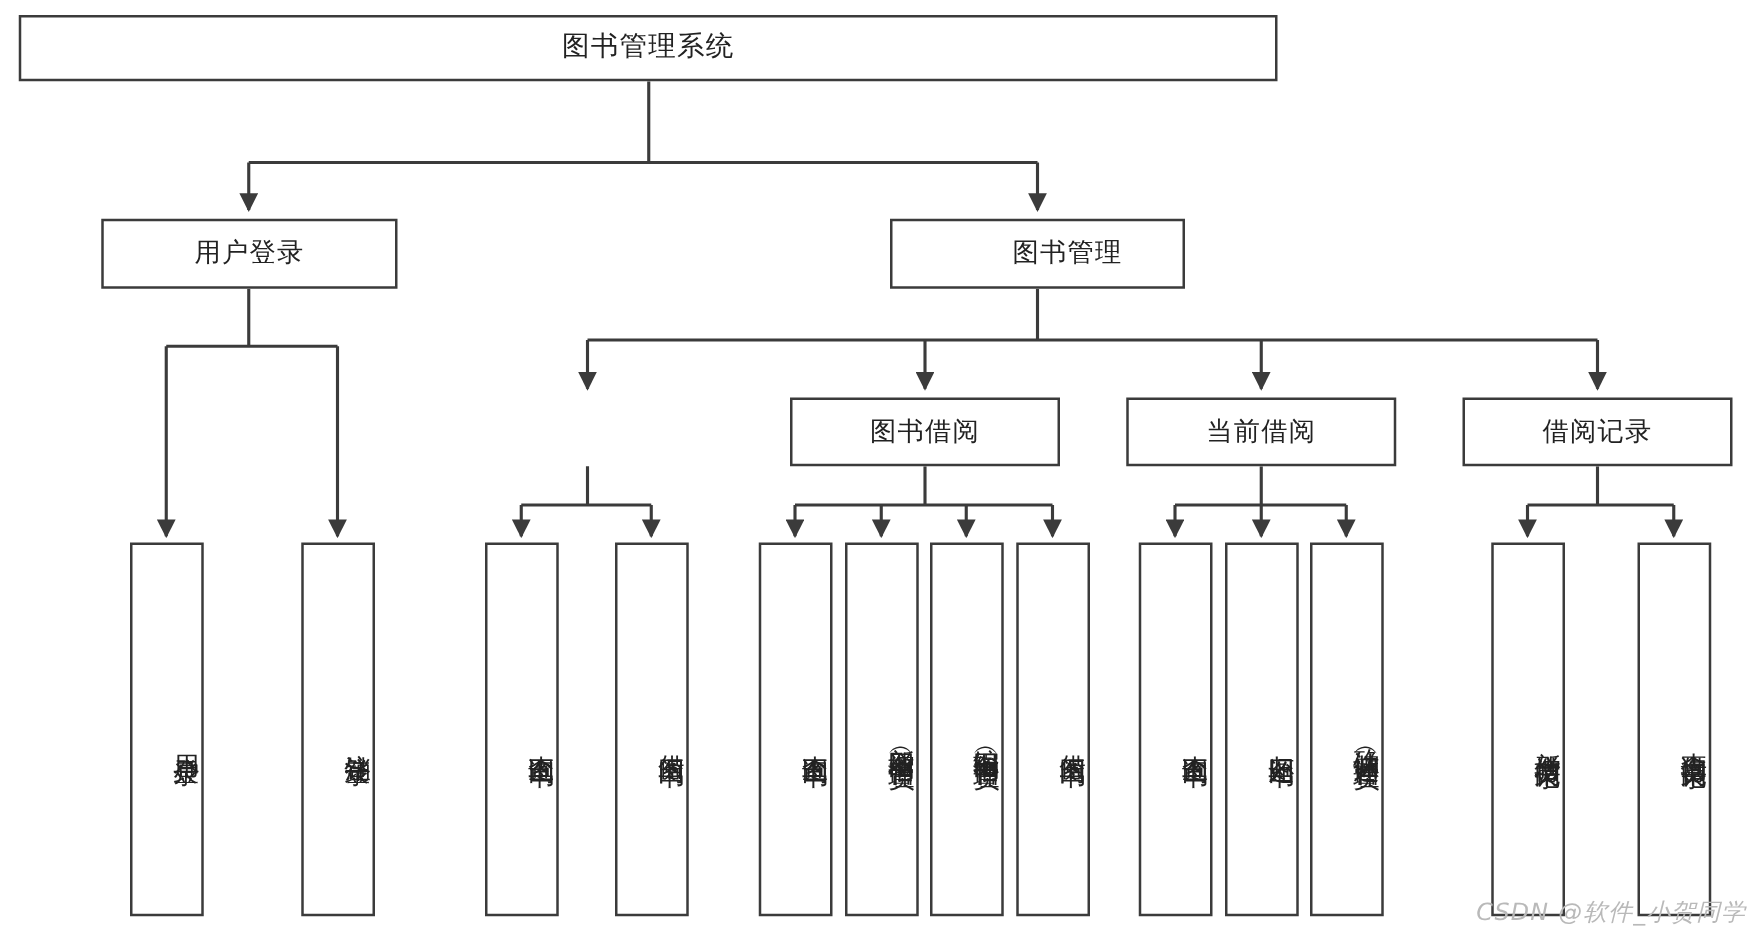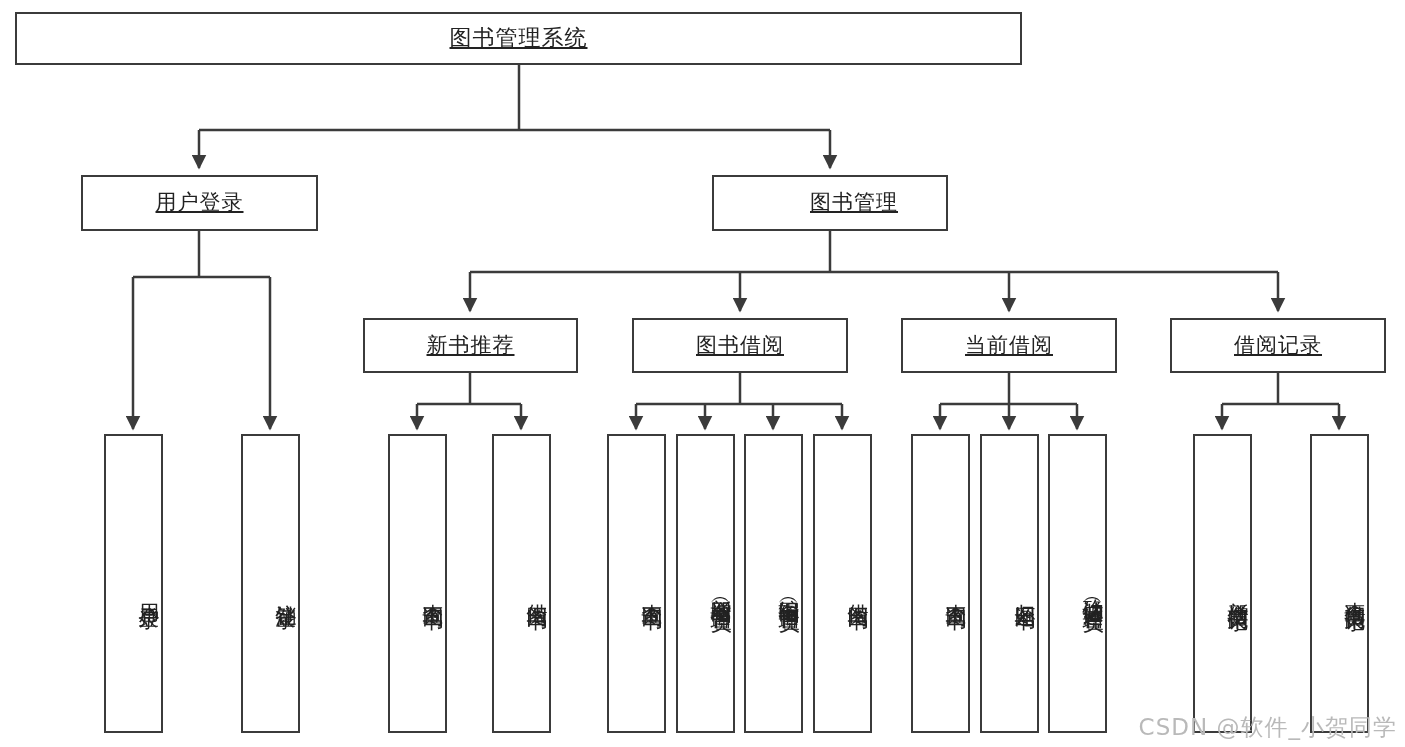--- a/index.html
+++ b/index.html
@@ -33,21 +33,20 @@
     border: 2px solid #3b3b3b;
     display: flex;
     align-items: center;
     justify-content: center;
     color: #222222;
   }
   .node.horiz {
     font-size: 21px;
     letter-spacing: 1px;
     line-height: 1.2;
-    text-decoration: underline;
   }
   .node.root {
     font-size: 22px;
   }
   .node.vert {
     writing-mode: vertical-rl;
     text-orientation: upright;
     align-items: flex-start;
     justify-content: center;
     padding-top: 14px;
@@ -58,25 +57,26 @@
   .node.vert .vlabel {
     writing-mode: vertical-rl;
     text-orientation: upright;
     display: block;
     white-space: normal;
   }
   #watermark {
     position: absolute;
     right: 8px;
     bottom: 4px;
-    font-size: 23px;
+    font-size: 19px;
     color: #b9b9b9;
     letter-spacing: 1px;
     white-space: nowrap;
     user-select: none;
+    font-style: italic;
   }
 </style>
 </head>
 <body>
 
 <div id="diagram-root">
 
   <svg id="edge-layer" viewBox="0 0 1405 747" width="1405" height="747">
     <defs>
       <marker id="arrow" viewBox="0 0 10 10" refX="9" refY="5" markerWidth="6" markerHeight="6" orient="auto-start-reverse">
@@ -131,23 +131,20 @@
     <span>图书管理系统</span>
   </div>
 
   <div class="node horiz" style="left:81px; top:175px; width:237px; height:56px;">
     <span>用户登录</span>
   </div>
   <div class="node horiz" style="left:712px; top:175px; width:236px; height:56px;padding-left:48px;">
     <span>图书管理</span>
   </div>
 
-  <div class="node horiz" style="left:363px; top:318px; width:215px; height:55px;">
-    <span>新书推荐</span>
-  </div>
   <div class="node horiz" style="left:632px; top:318px; width:216px; height:55px;">
     <span>图书借阅</span>
   </div>
   <div class="node horiz" style="left:1170px; top:318px; width:216px; height:55px;">
     <span>借阅记录</span>
   </div>
   <div class="node horiz" style="left:901px; top:318px; width:216px; height:55px;">
     <span>当前借阅</span>
   </div>
 

